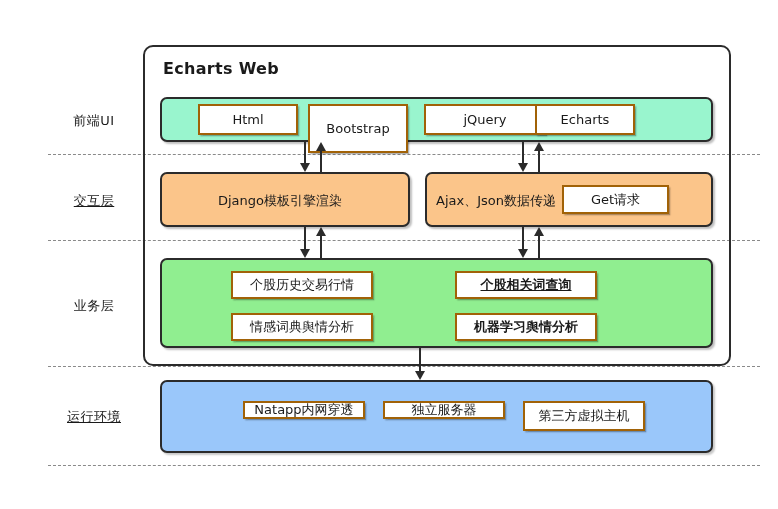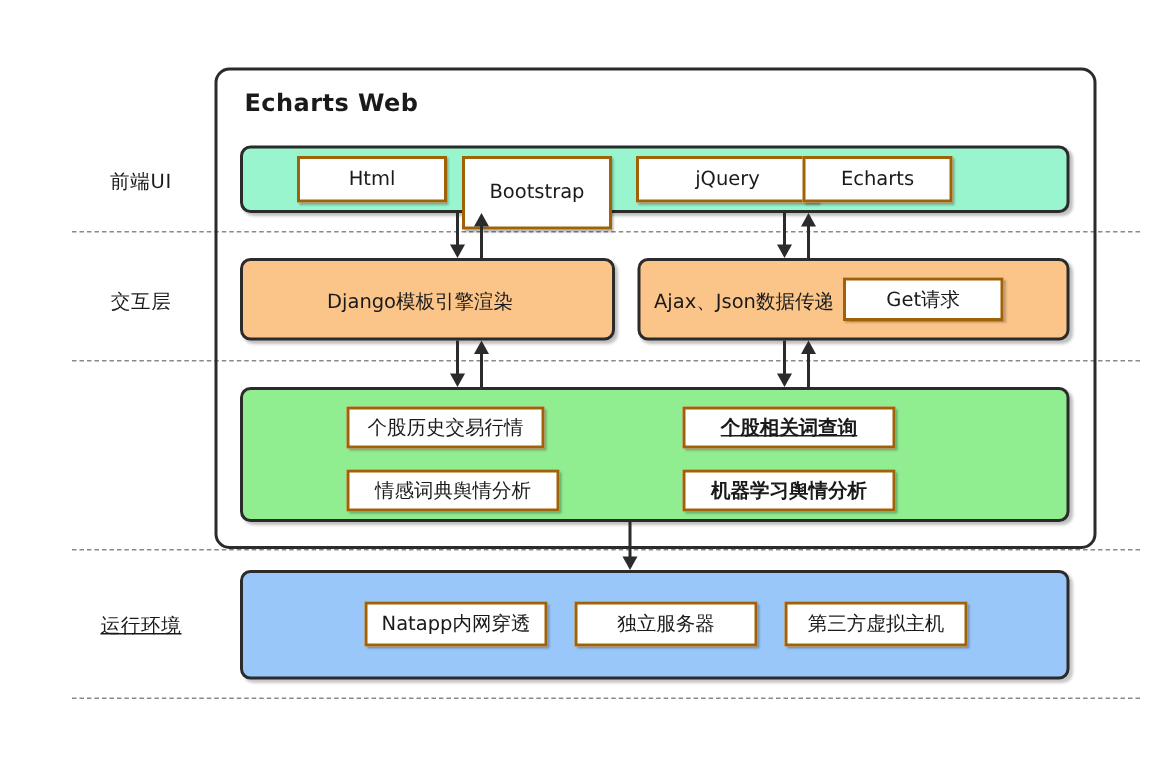--- a/index.html
+++ b/index.html
@@ -38,21 +38,21 @@
   .row-label {
     position: absolute;
     left: 48px;
     width: 92px;
     text-align: center;
     font-size: 13px;
     color: #1a1a1a;
     letter-spacing: 0.5px;
   }
   #label-ui   { top: 112px; }
-  #label-inter{ top: 192px; }
+  #label-inter{ top: 192px; text-decoration: underline; }
   #label-biz  { top: 297px; }
   #label-env  { top: 408px; text-decoration: underline; }
 
   
   .django-container {
     position: absolute;
     left: 143px;
     top: 45px;
     width: 588px;
     height: 321px;
@@ -131,28 +131,28 @@
   .band-text {
     position: absolute;
     font-size: 13px;
     color: #1a1a1a;
   }
   #text-django-tpl { left: 218px; top: 192px; }
   #text-ajax       { left: 436px; top: 192px; }
   #chip-get        { left: 562px; top: 185px; width: 107px; height: 29px; }
 
   
-  #chip-biz-1 { left: 231px; top: 271px; width: 132px; height: 28px; }
+  #chip-biz-1 { left: 231px; top: 271px; width: 142px; height: 28px; }
   #chip-biz-2 { left: 231px; top: 313px; width: 142px; height: 28px; }
   #chip-biz-3 { left: 455px; top: 271px; width: 142px; height: 28px; text-decoration: underline; }
   #chip-biz-4 { left: 455px; top: 313px; width: 142px; height: 28px; }
 
   
-  #chip-env-1 { left: 243px; top: 401px; width: 122px; height: 30px; }
-  #chip-env-2 { left: 383px; top: 401px; width: 122px; height: 30px; }
+  #chip-env-1 { left: 243px; top: 401px; width: 122px; height: 18px; }
+  #chip-env-2 { left: 383px; top: 401px; width: 122px; height: 18px; }
   #chip-env-3 { left: 523px; top: 401px; width: 122px; height: 30px; }
 
   
   .arrow {
     position: absolute;
   }
   .arrow .shaft {
     position: absolute;
     left: 4px;
     width: 2px;
@@ -187,20 +187,21 @@
 
 <div class="canvas">
 
   <div class="divider" id="div-1"></div>
   <div class="divider" id="div-2"></div>
   <div class="divider" id="div-3"></div>
   <div class="divider" id="div-4"></div>
 
   <div class="row-label" id="label-ui">前端UI</div>
   <div class="row-label" id="label-inter">交互层</div>
+  <div class="row-label" id="label-biz">业务层</div>
   <div class="row-label" id="label-env">运行环境</div>
 
   <div class="django-container"></div>
   <div class="django-title">Echarts Web</div>
 
   <div class="band" id="band-ui"></div>
   <div class="chip" id="chip-html">Html</div>
   <div class="chip" id="chip-bootstrap">Bootstrap</div>
   <div class="chip" id="chip-jquery">jQuery</div>
   <div class="chip" id="chip-echarts">Echarts</div>

